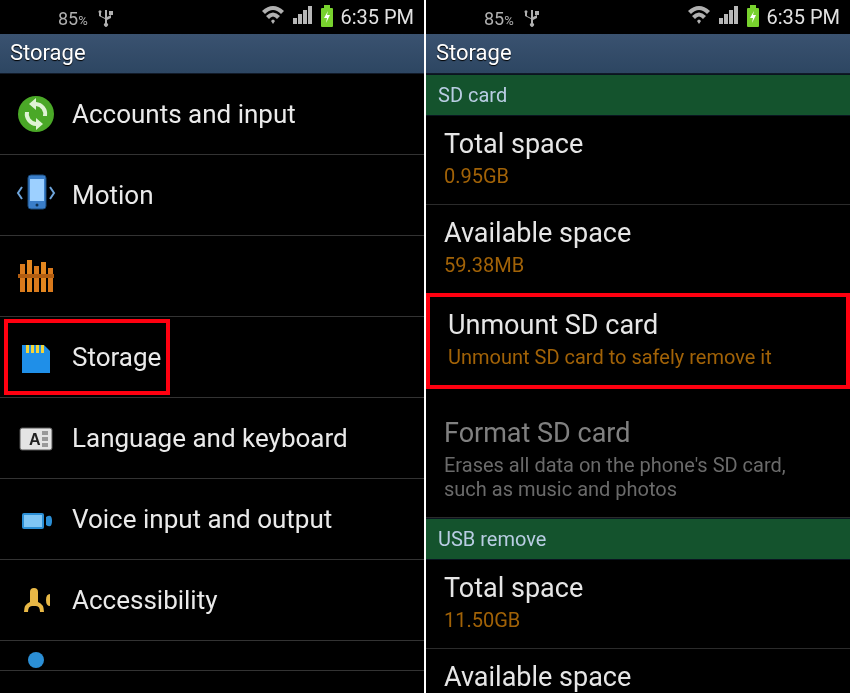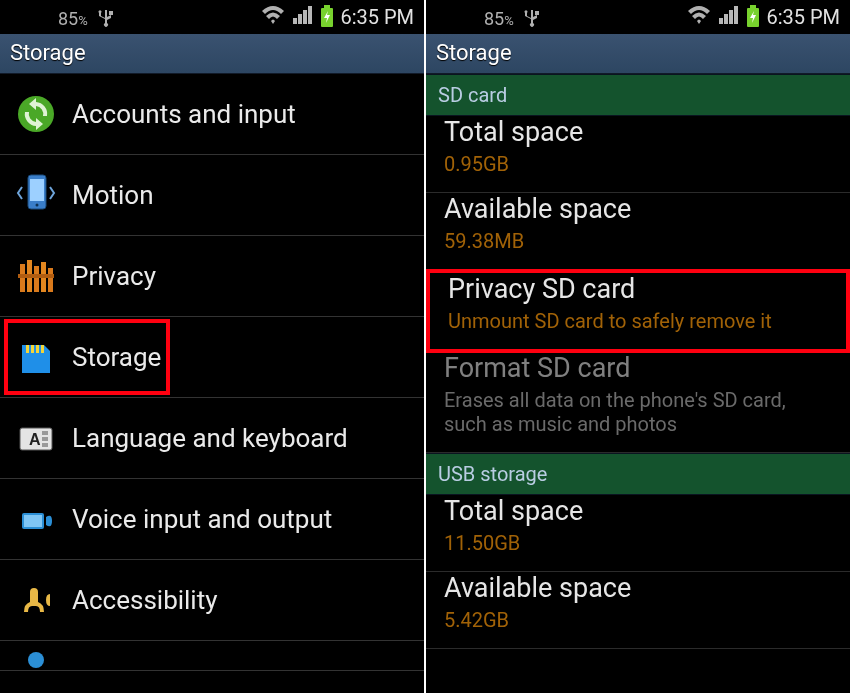--- a/index.html
+++ b/index.html
@@ -99,34 +99,35 @@
     }
     .section-header {
       background: #14532d;
       color: #b9cde3;
       padding: 8px 12px;
       font-size: 20px;
       border-top: 1px solid #0a1420;
       border-bottom: 1px solid #0a1420;
     }
     .storage-item {
-      padding: 0 18px 16px;
+      padding: 12px 18px 16px;
       border-bottom: 1px solid #2b2b2b;
     }
     .storage-item .s-title {
       color: #e6e6e6;
       font-size: 27px;
       margin-bottom: 4px;
     }
     .storage-item .s-sub {
       color: #a16207;
       font-size: 20px;
     }
     .storage-item.disabled .s-title {
       color: #808080;
+      margin-top: 17px;
     }
     .storage-item.disabled .s-sub {
       color: #6a6a6a;
     }
     .highlight-item {
       border: 4px solid #ff0010;
       margin: -1px 0 -1px 0;
     }
   </style>
 </head>
@@ -200,21 +201,20 @@
       <span class="icon-wrap">
         <svg width="40" height="40" viewBox="0 0 40 40">
           <rect x="4" y="8" width="5" height="28" fill="#d97a1c"></rect>
           <rect x="11" y="4" width="5" height="32" fill="#e2861f"></rect>
           <rect x="18" y="10" width="5" height="26" fill="#d97a1c"></rect>
           <rect x="25" y="6" width="5" height="30" fill="#e2861f"></rect>
           <rect x="32" y="12" width="5" height="24" fill="#d97a1c"></rect>
           <rect x="2" y="18" width="36" height="4" fill="#b05c10"></rect>
         </svg>
       </span>
-      <span>Privacy</span>
     </div>
 
     <div class="list-item highlight-partial">
       <span class="icon-wrap">
         <svg width="40" height="40" viewBox="0 0 40 40">
             <path d="M6 8 L28 8 L34 14 L34 36 L6 36 Z" fill="#1f8fe8"></path>
             <rect x="10" y="8" width="3" height="8" fill="#f2d53a"></rect>
             <rect x="15" y="8" width="3" height="8" fill="#f2d53a"></rect>
             <rect x="20" y="8" width="3" height="8" fill="#f2d53a"></rect>
             <rect x="25" y="8" width="3" height="8" fill="#f2d53a"></rect>
@@ -315,30 +315,30 @@
       <div class="s-title">Total space</div>
       <div class="s-sub">0.95GB</div>
     </div>
 
     <div class="storage-item">
       <div class="s-title">Available space</div>
       <div class="s-sub">59.38MB</div>
     </div>
 
     <div class="storage-item highlight-item">
-      <div class="s-title">Privacy SD card</div>
+      <div class="s-title">Unmount SD card</div>
       <div class="s-sub">Unmount SD card to safely remove it</div>
     </div>
 
     <div class="storage-item disabled">
       <div class="s-title">Format SD card</div>
       <div class="s-sub">Erases all data on the phone's SD card, such as music and photos</div>
     </div>
 
-    <div class="section-header">USB storage</div>
+    <div class="section-header">USB remove</div>
 
     <div class="storage-item">
       <div class="s-title">Total space</div>
       <div class="s-sub">11.50GB</div>
     </div>
 
     <div class="storage-item">
       <div class="s-title">Available space</div>
       <div class="s-sub">5.42GB</div>
     </div>

